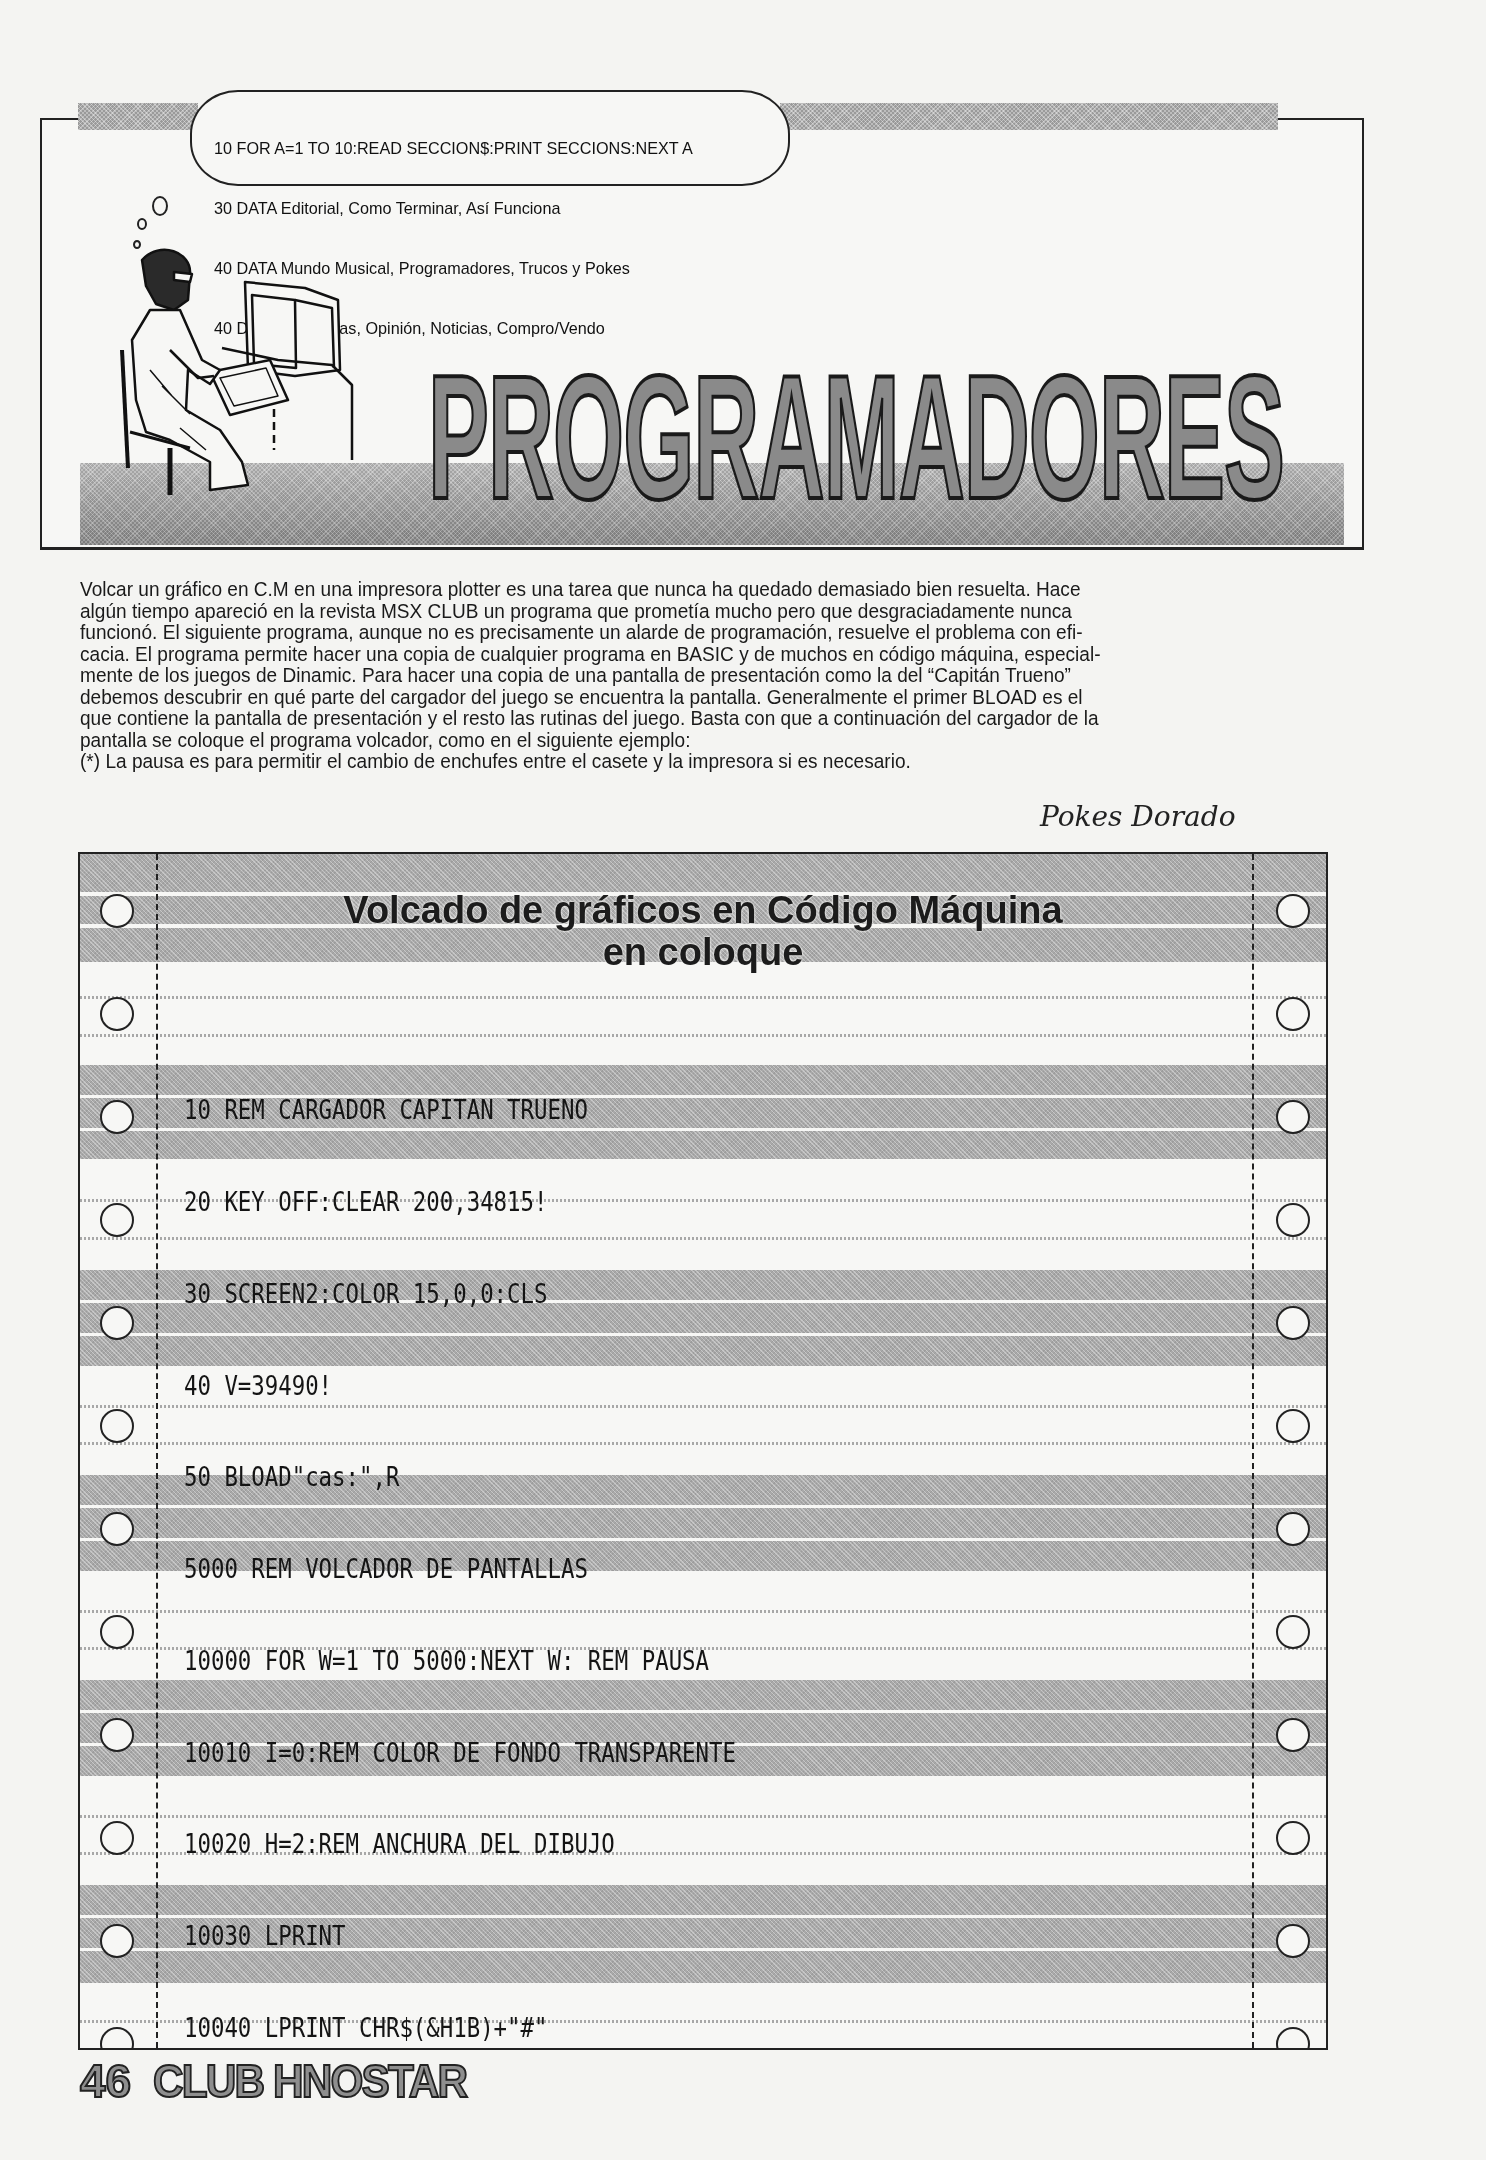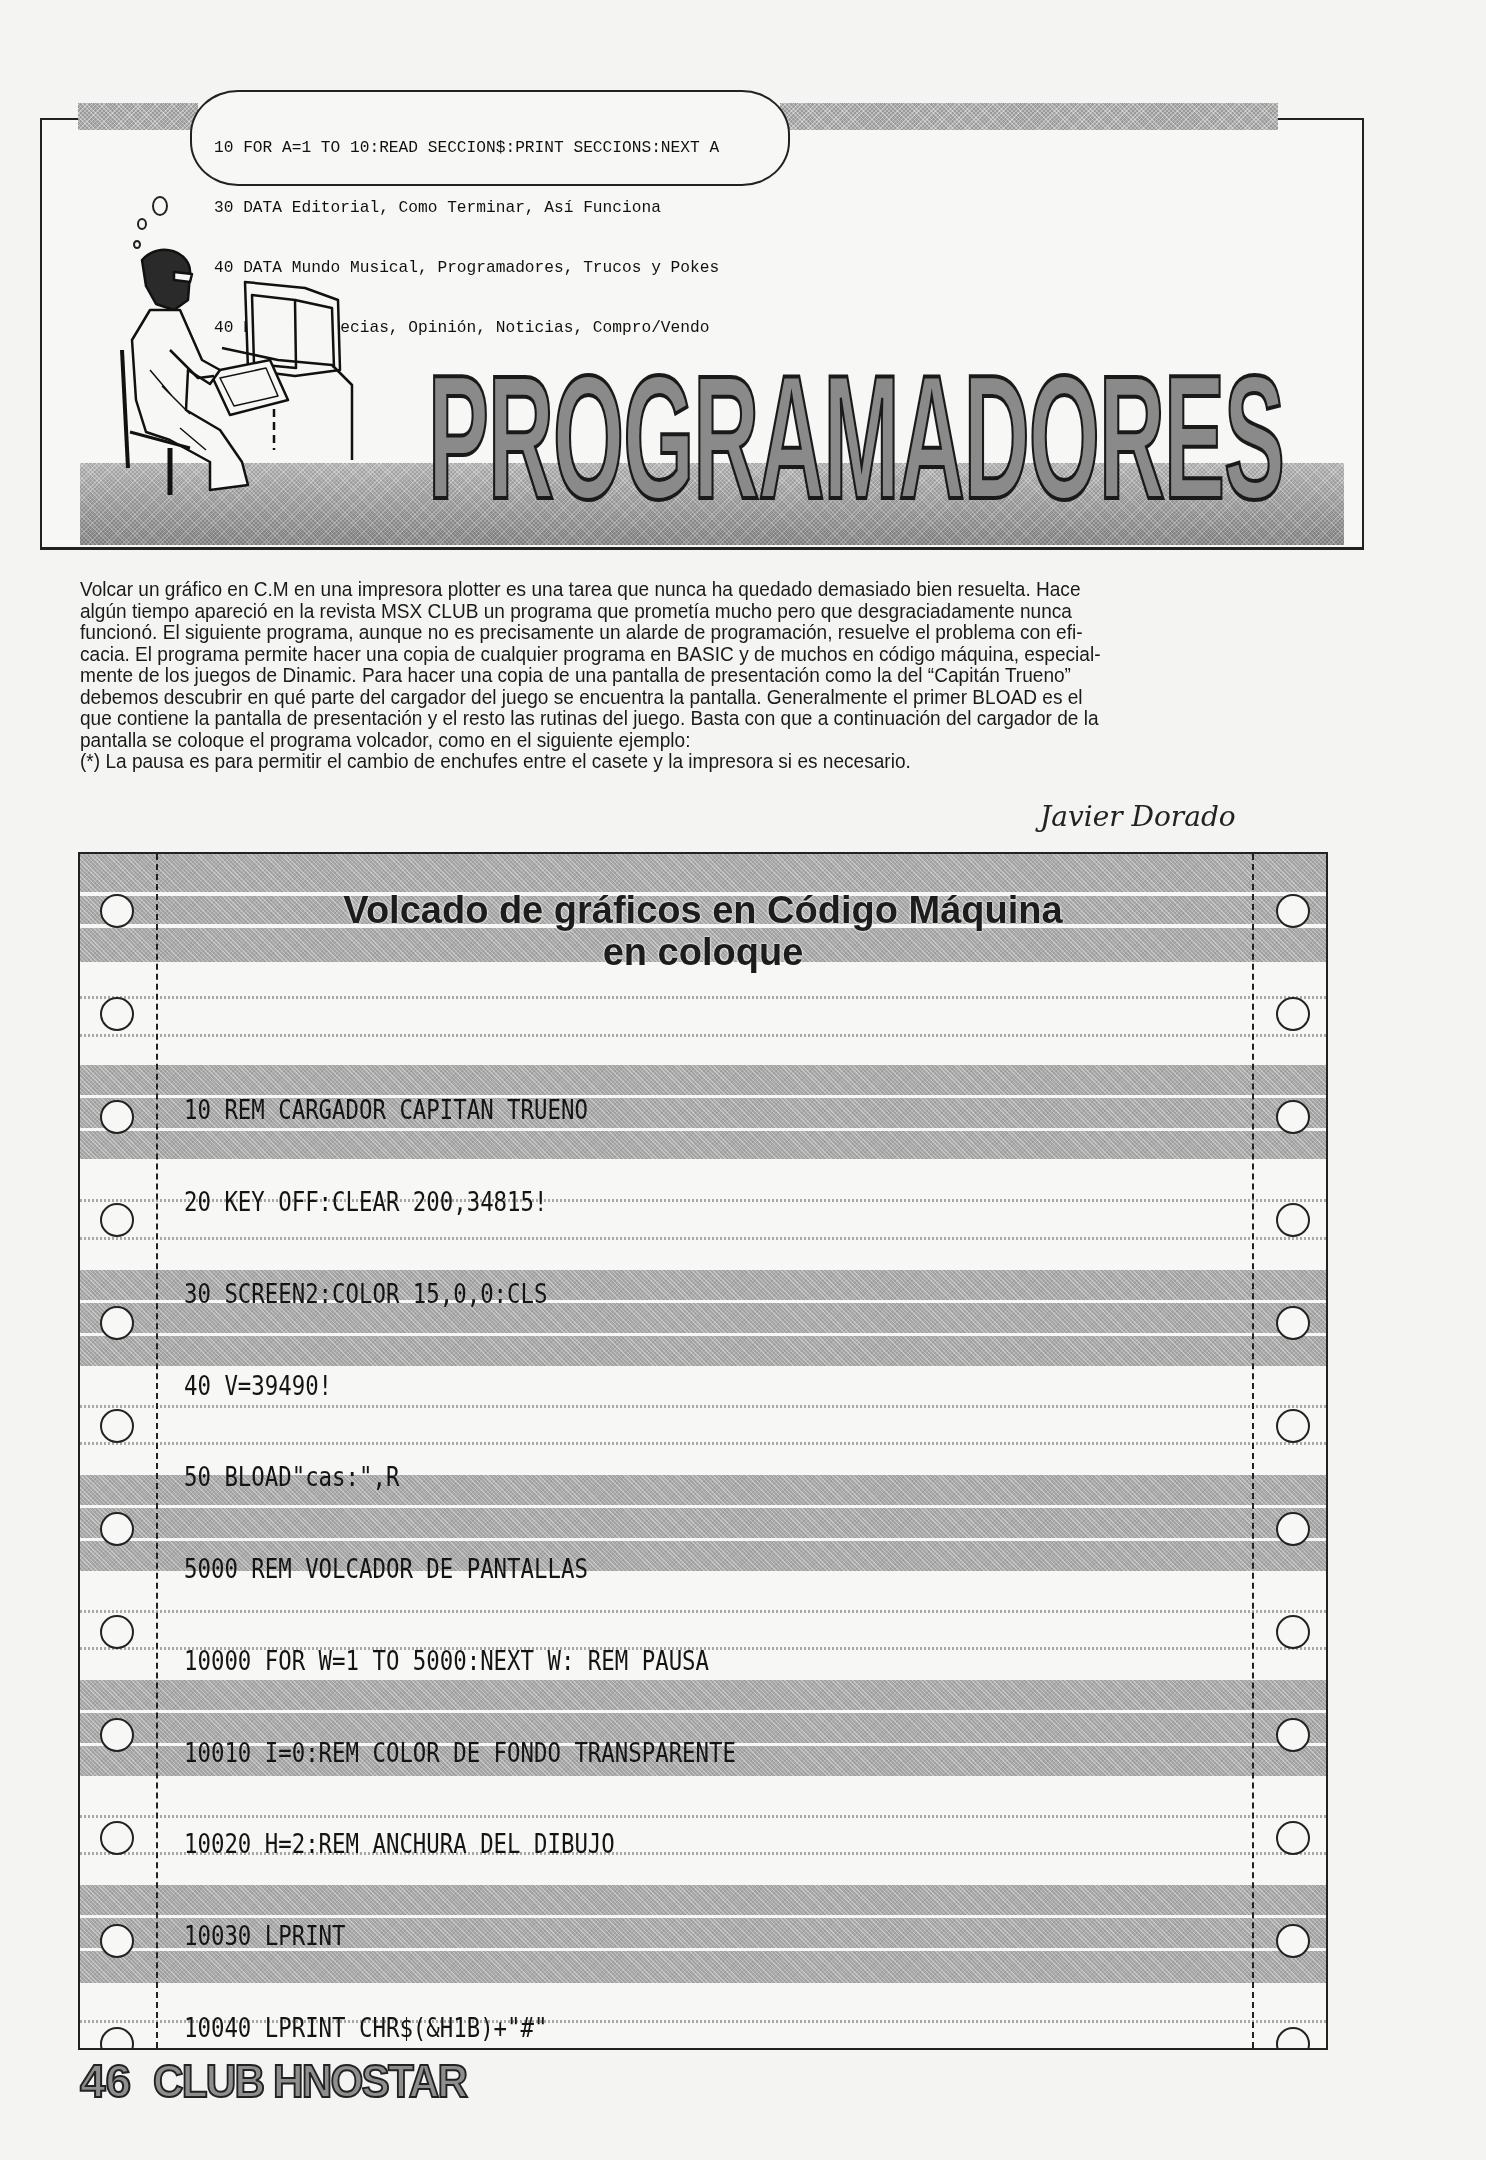--- a/index.html
+++ b/index.html
@@ -21,21 +21,21 @@
     top: 103px; height: 27px;
     background-color: #9a9a9a;
     background-image: repeating-linear-gradient(45deg, rgba(255,255,255,.35) 0 1px, transparent 1px 3px),
                       repeating-linear-gradient(-45deg, rgba(255,255,255,.35) 0 1px, transparent 1px 3px);
   }
   .bubble {
     left: 190px; top: 90px; width: 600px; height: 96px;
     background: #f7f7f5;
     border: 2px solid #222; border-radius: 48px / 44px;
     box-sizing: border-box; padding: 6px 0 12px 22px;
-    font-family: Liberation Mono, monospace; font-size: 16.2px; line-height: 20px;
+    font-family: Liberation Sans, sans-serif; font-size: 16.2px; line-height: 20px;
     color: #111; white-space: pre;
   }
   .thought {
     border: 2px solid #222; border-radius: 50%; background: #f7f7f5; box-sizing: border-box;
   }
   .floor-dither {
     left: 80px; top: 463px; width: 1264px; height: 82px;
     background-color: #8c8c8c;
     background-image: linear-gradient(180deg, rgba(255,255,255,.25), rgba(0,0,0,.12)),
       repeating-linear-gradient(45deg, rgba(255,255,255,.3) 0 1px, transparent 1px 3px),
@@ -169,21 +169,21 @@
   <p>Volcar un gráfico en C.M en una impresora plotter es una tarea que nunca ha quedado demasiado bien resuelta. Hace</p>
   <p>algún tiempo apareció en la revista MSX CLUB un programa que prometía mucho pero que desgraciadamente nunca</p>
   <p>funcionó. El siguiente programa, aunque no es precisamente un alarde de programación, resuelve el problema con efi-</p>
   <p>cacia. El programa permite hacer una copia de cualquier programa en BASIC y de muchos en código máquina, especial-</p>
   <p>mente de los juegos de Dinamic. Para hacer una copia de una pantalla de presentación como la del “Capitán Trueno”</p>
   <p>debemos descubrir en qué parte del cargador del juego se encuentra la pantalla. Generalmente el primer BLOAD es el</p>
   <p>que contiene la pantalla de presentación y el resto las rutinas del juego. Basta con que a continuación del cargador de la</p>
   <p>pantalla se coloque el programa volcador, como en el siguiente ejemplo:</p>
   <p>(*) La pausa es para permitir el cambio de enchufes entre el casete y la impresora si es necesario.</p>
 </div>
-<div class="abs author">Javier Dorado</div>
+<div class="abs author">Pokes Dorado</div>
 
 <div class="abs paper">
 
   <div class="band-shade" style="top:0;height:38px;"></div>
   <div class="band-shade" style="top:42px;height:28px;"></div>
   <div class="band-shade" style="top:74px;height:34px;"></div>
   <div class="wavy" style="top:142px;"></div>
   <div class="wavy" style="top:180px;"></div>
 
   <div class="band-shade" style="top:211px;height:30px;"></div>

